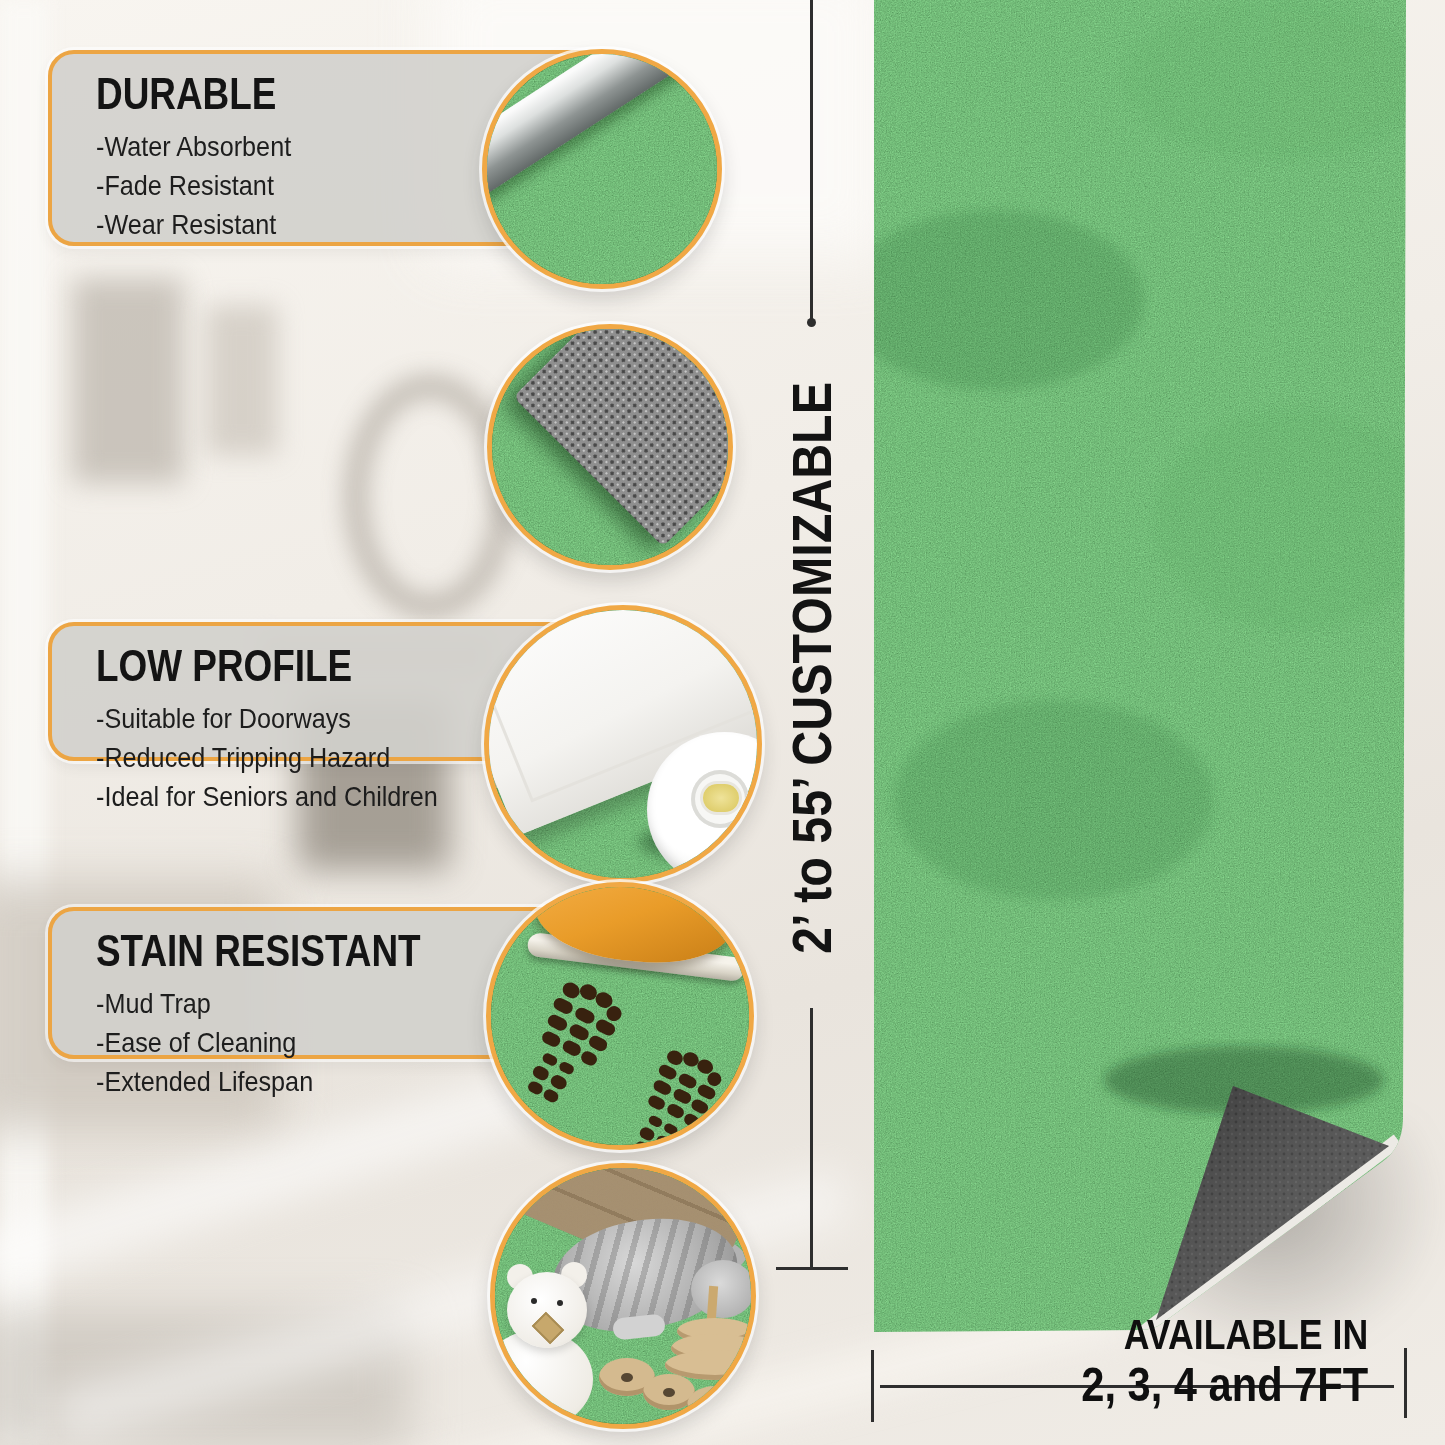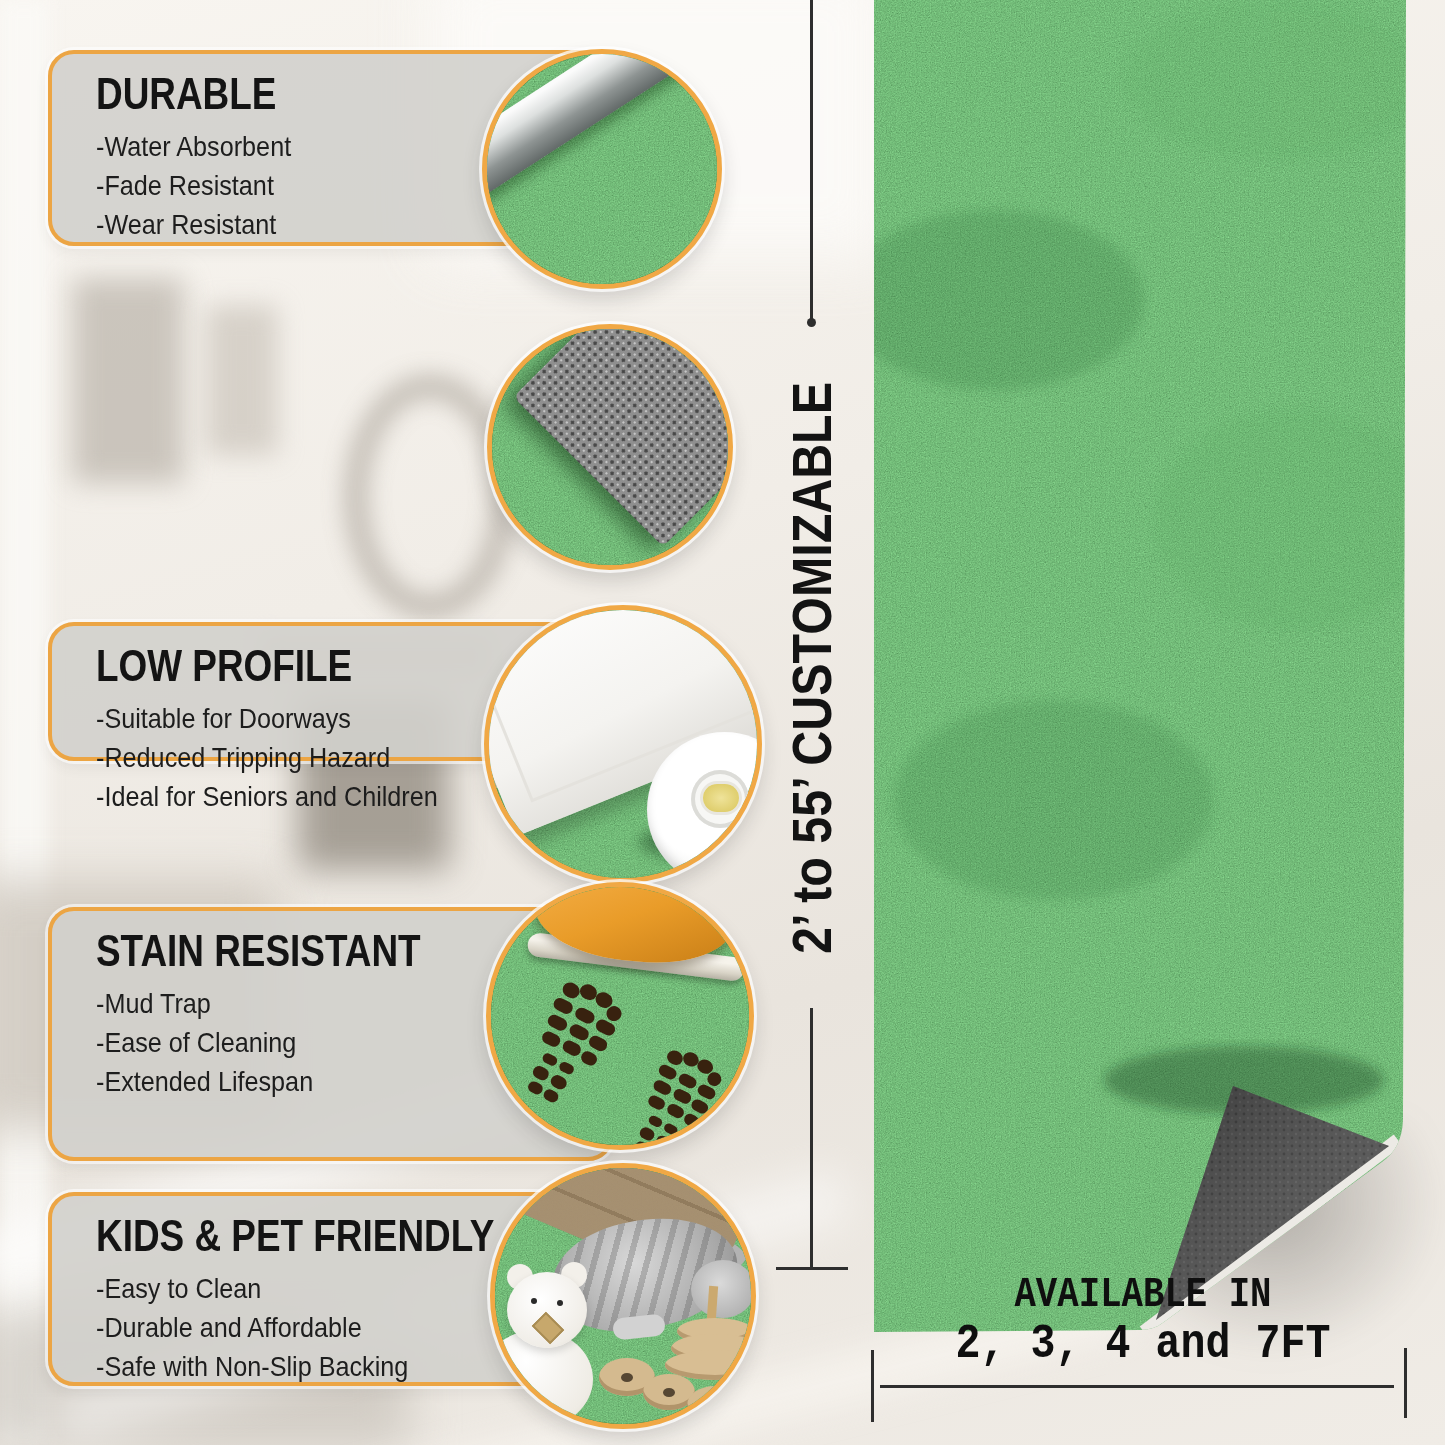--- a/index.html
+++ b/index.html
@@ -104,21 +104,21 @@
   .ring2{left:148px;top:206px;width:52px;height:36px;}
   .ring3{left:192px;top:218px;width:56px;height:38px;}
   
   .dim{position:absolute;background:#2e2e2e;z-index:4;}
   .dimdot{position:absolute;width:9px;height:9px;border-radius:50%;background:#2e2e2e;z-index:4;}
   
   .side-label{position:absolute;left:462px;top:628px;width:700px;height:80px;z-index:4;
     transform:rotate(-90deg) scaleX(.88);text-align:center;line-height:80px;
     font-size:55px;font-weight:700;color:#131313;white-space:nowrap;}
   
-  .avail{position:absolute;left:878px;top:1272px;width:530px;text-align:center;z-index:5;color:#0f0f0f;font-family:Liberation Mono, monospace;}
+  .avail{position:absolute;left:878px;top:1312px;width:530px;text-align:right;z-index:5;color:#0f0f0f;}
   .avail .l1{font-size:42px;font-weight:700;transform:scaleX(.85);line-height:1.1;}
   .avail .l2{font-size:49px;font-weight:700;transform:scaleX(.85);line-height:1.08;}
 </style>
 </head>
 <body>
 
 <div class="canvas">
 
   <svg width="0" height="0" style="position:absolute" aria-hidden="true">
     <defs>
@@ -212,33 +212,27 @@
   </section>
 
 
   <section class="feature" style="top:622px;height:139px;">
     <h2>LOW PROFILE</h2>
     <p>-Suitable for Doorways</p>
     <p>-Reduced Tripping Hazard</p>
     <p>-Ideal for Seniors and Children</p>
   </section>
 
-  <section class="feature" style="top:907px;height:254px;">
+  <section class="feature" style="top:907px;height:152px;">
     <h2>STAIN RESISTANT</h2>
     <p>-Mud Trap</p>
     <p>-Ease of Cleaning</p>
     <p>-Extended Lifespan</p>
   </section>
 
-  <section class="feature" style="top:1192px;height:194px;">
-    <h2>KIDS &amp; PET FRIENDLY</h2>
-    <p>-Easy to Clean</p>
-    <p>-Durable and Affordable</p>
-    <p>-Safe with Non-Slip Backing</p>
-  </section>
 
   <div class="photo" style="left:482px;top:49px;width:230px;height:230px;">
     <svg class="grassbg">
         <rect width="100%" height="100%" filter="url(#grass)"></rect>
       </svg>
     <div class="pc bar1"></div>
     <div class="pc bar2"></div>
   </div>
 
   <div class="photo" style="left:487px;top:324px;width:236px;height:236px;">

